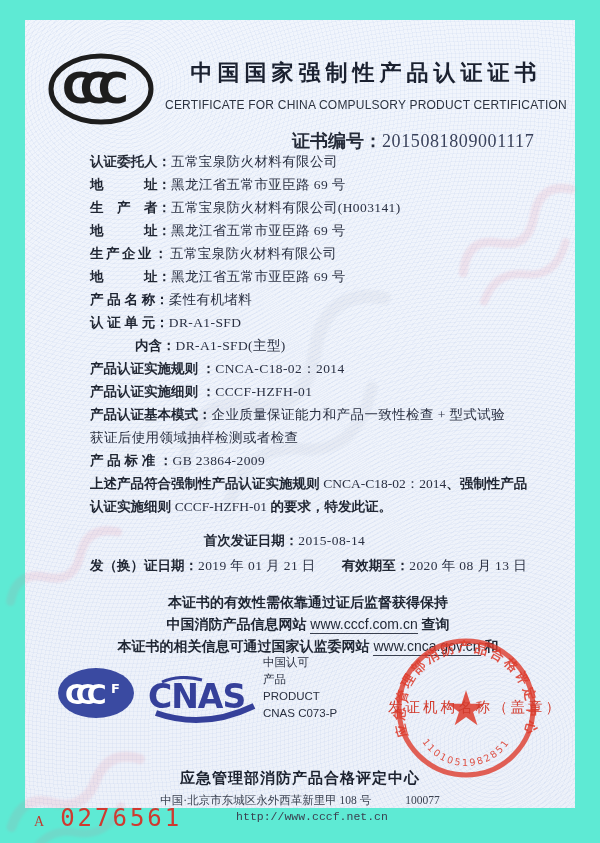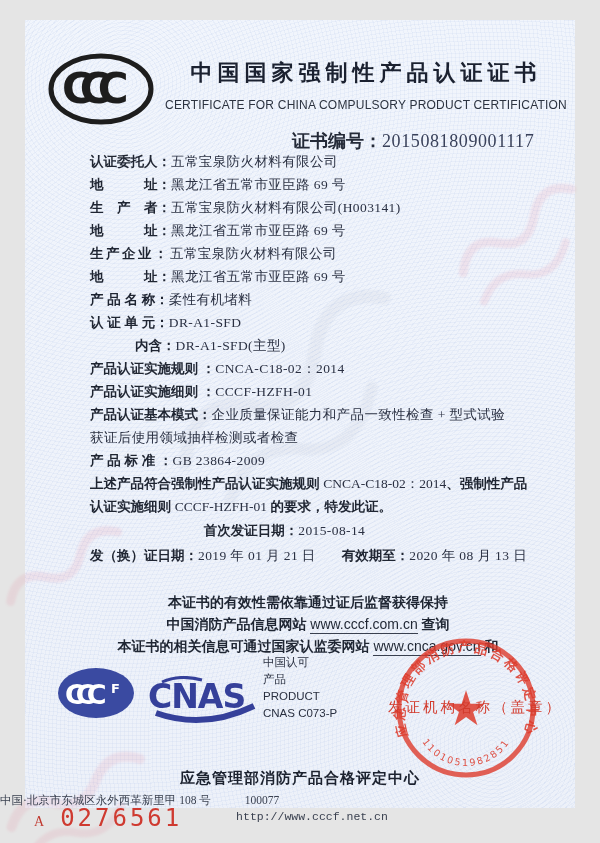--- a/index.html
+++ b/index.html
@@ -1,16 +1,16 @@
 <!DOCTYPE html>
 <html><head>
 <meta charset="utf-8">
 <style>
   html,body{margin:0;padding:0;}
-  .page{position:relative;width:600px;height:843px;background:#e5e5e5;overflow:hidden;
+  .page{position:relative;width:600px;height:843px;background:#5eead4;overflow:hidden;
         font-family:"Liberation Sans",sans-serif;color:#262c3b;}
   .paper{position:absolute;left:25px;top:20px;width:550px;height:788px;
     background:
       repeating-radial-gradient(circle at 18% 8%, rgba(150,175,225,0.10) 0 1px, transparent 1px 4px),
       repeating-radial-gradient(circle at 85% 92%, rgba(150,175,225,0.10) 0 1px, transparent 1px 4px),
       linear-gradient(#f1f5fc,#edf1f9);}
   .abs{position:absolute;}
   
   .titles{left:165px;top:58px;width:402px;text-align:center;}
   .t1{font-size:22px;font-weight:bold;letter-spacing:5px;color:#1b2130;}
@@ -21,32 +21,32 @@
   
   .body{left:90px;top:150px;width:444px;font-size:13.5px;}
   .row{line-height:23px;white-space:nowrap;}
   .lbl{font-weight:bold;color:#1f2532;}
   .val{font-family:"Liberation Serif",serif;color:#2a3042;letter-spacing:0.4px;}
   .sp-sm{letter-spacing:2.5px;}
   .indent{padding-left:45px;}
   .statement{line-height:23px;white-space:normal;}
   .statement .b{font-weight:bold;color:#1f2532;}
   .statement .c{font-family:"Liberation Serif",serif;color:#2a3042;}
-  .center-row{text-align:center;padding-right:55px;margin-top:1px;}
+  .center-row{text-align:center;padding-right:55px;margin-top:11px;}
   .issue-row{margin-top:2px;}
   .gap{display:inline-block;width:26px;}
   
   .notes{left:8px;top:591px;width:600px;text-align:center;font-size:14px;font-weight:600;color:#1f2633;}
   .notes div{line-height:22px;}
   .url{border-bottom:1px solid #39404f;padding-bottom:1px;font-weight:500;}
   
   .acc-text{left:263px;top:654px;font-size:11.5px;color:#2a3040;line-height:17px;}
   .org{left:0;top:769px;width:600px;text-align:center;font-size:15px;font-weight:bold;
        color:#1c222f;letter-spacing:1px;}
-  .addr{left:0;top:793px;width:600px;font-size:11.5px;color:#3a4150;
+  .addr{left:0;top:793px;width:600px;text-align:center;font-size:11.5px;color:#3a4150;
         font-family:"Liberation Serif",serif;}
   .url2{left:12px;top:810px;width:600px;text-align:center;font-size:11.5px;color:#3a4150;
         font-family:Liberation Mono, monospace;}
   .serial{left:34px;top:804px;white-space:nowrap;}
   .serial .a{font-family:"Liberation Serif",serif;font-size:14px;color:#c03a30;}
   .serial .n{font-family:"DejaVu Sans Mono",monospace;font-size:24px;letter-spacing:3px;
              color:#cf3a30;margin-left:16px;}
   .stamp-overlay{left:388px;top:698px;font-size:14.5px;color:#d23a2c;letter-spacing:3px;
                  font-family:"Liberation Serif",serif;white-space:nowrap;}
   .wm{pointer-events:none;opacity:0.12;filter:blur(1px);}

